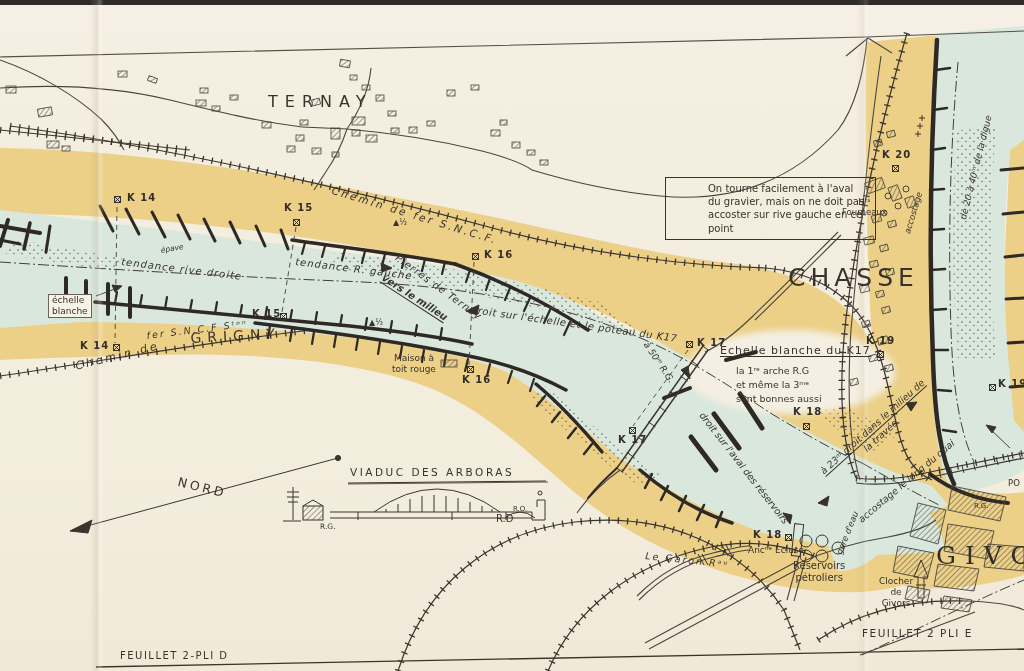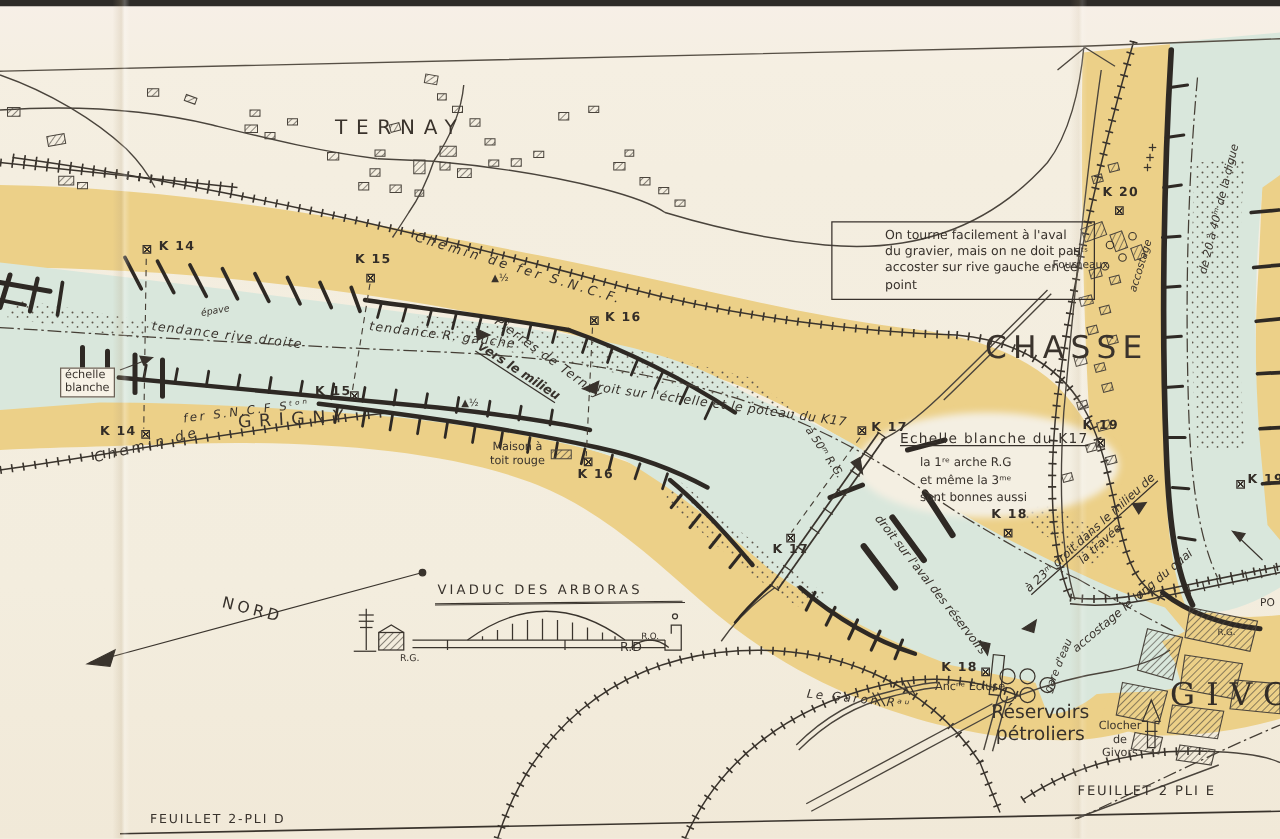--- a/index.html
+++ b/index.html
@@ -418,21 +418,21 @@
 <div class="lbl it ctr" style="left:818px;top:468px;font-size:9.5px;transform:rotate(-42deg);">
   <div class="ul">à 23ᵐ droit dans le milieu de</div>
   <div>la travée</div>
 </div>
 <div class="lbl it" style="left:856px;top:516px;font-size:9.5px;transform:rotate(-40deg);">accostage le long du quai</div>
 <div class="lbl it" style="left:834px;top:552px;font-size:8.5px;transform:rotate(-68deg);">gare d'eau</div>
 <div class="lbl it" style="left:958px;top:218px;font-size:9px;transform:rotate(-76deg);">de 20 à 40ᵐ de la digue</div>
 <div class="lbl it" style="left:902px;top:232px;font-size:8.5px;transform:rotate(-73deg);">accostage</div>
 
 <div class="lbl" style="left:748px;top:545px;font-size:9px;">Ancⁿᵉ Ecluse</div>
-<div class="lbl ctr" style="left:793px;top:560px;font-size:15px;line-height:1.2;text-align:center;">
+<div class="lbl ctr" style="left:793px;top:560px;font-size:10px;line-height:1.2;text-align:center;">
   <div>Réservoirs</div>
   <div>pétroliers</div>
 </div>
 <div class="lbl it" style="left:646px;top:550px;font-size:9.5px;letter-spacing:2px;transform:rotate(6deg);">Le Garon Rᵃᵘ</div>
 <div class="lbl ctr" style="left:874px;top:576px;font-size:9px;line-height:1.2;width:44px;">
   <div>Clocher</div>
   <div>de</div>
   <div>Givors</div>
 </div>
 <div class="lbl ctr" style="left:842px;top:197px;font-size:8.5px;line-height:1.2;">

